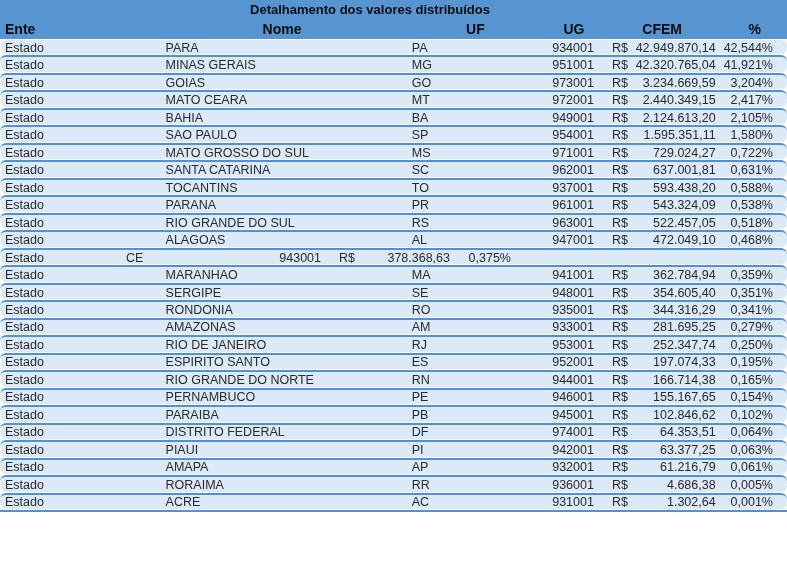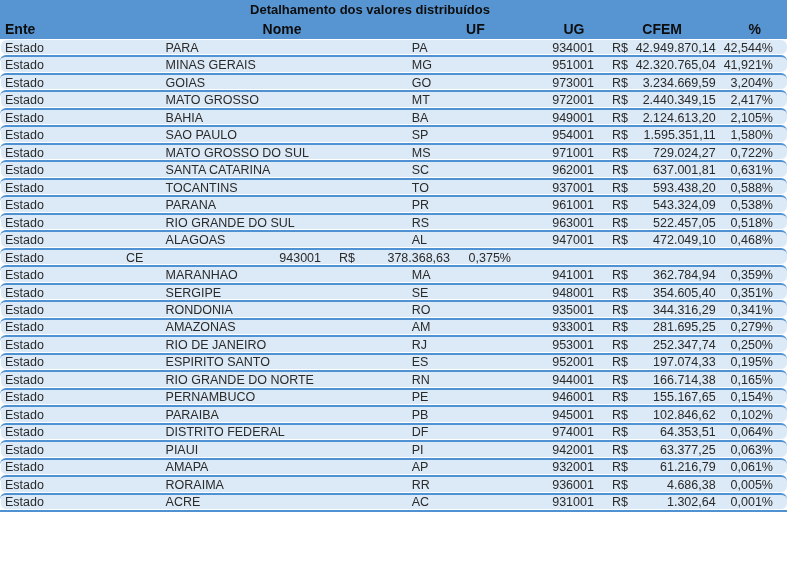--- a/index.html
+++ b/index.html
@@ -90,21 +90,21 @@
       <div class="c c-ug">973001</div>
       <div class="c c-cfem">
         <span>R$</span>
         <span>3.234.669,59</span>
       </div>
       <div class="c c-pct">3,204%</div>
     </div>
 
     <div class="row">
       <div class="c c-ente">Estado</div>
-      <div class="c c-nome">MATO GROSSO</div>
+      <div class="c c-nome">MATO CEARA</div>
       <div class="c c-uf">MT</div>
       <div class="c c-ug">972001</div>
       <div class="c c-cfem">
         <span>R$</span>
         <span>2.440.349,15</span>
       </div>
       <div class="c c-pct">2,417%</div>
     </div>
 
     <div class="row">

